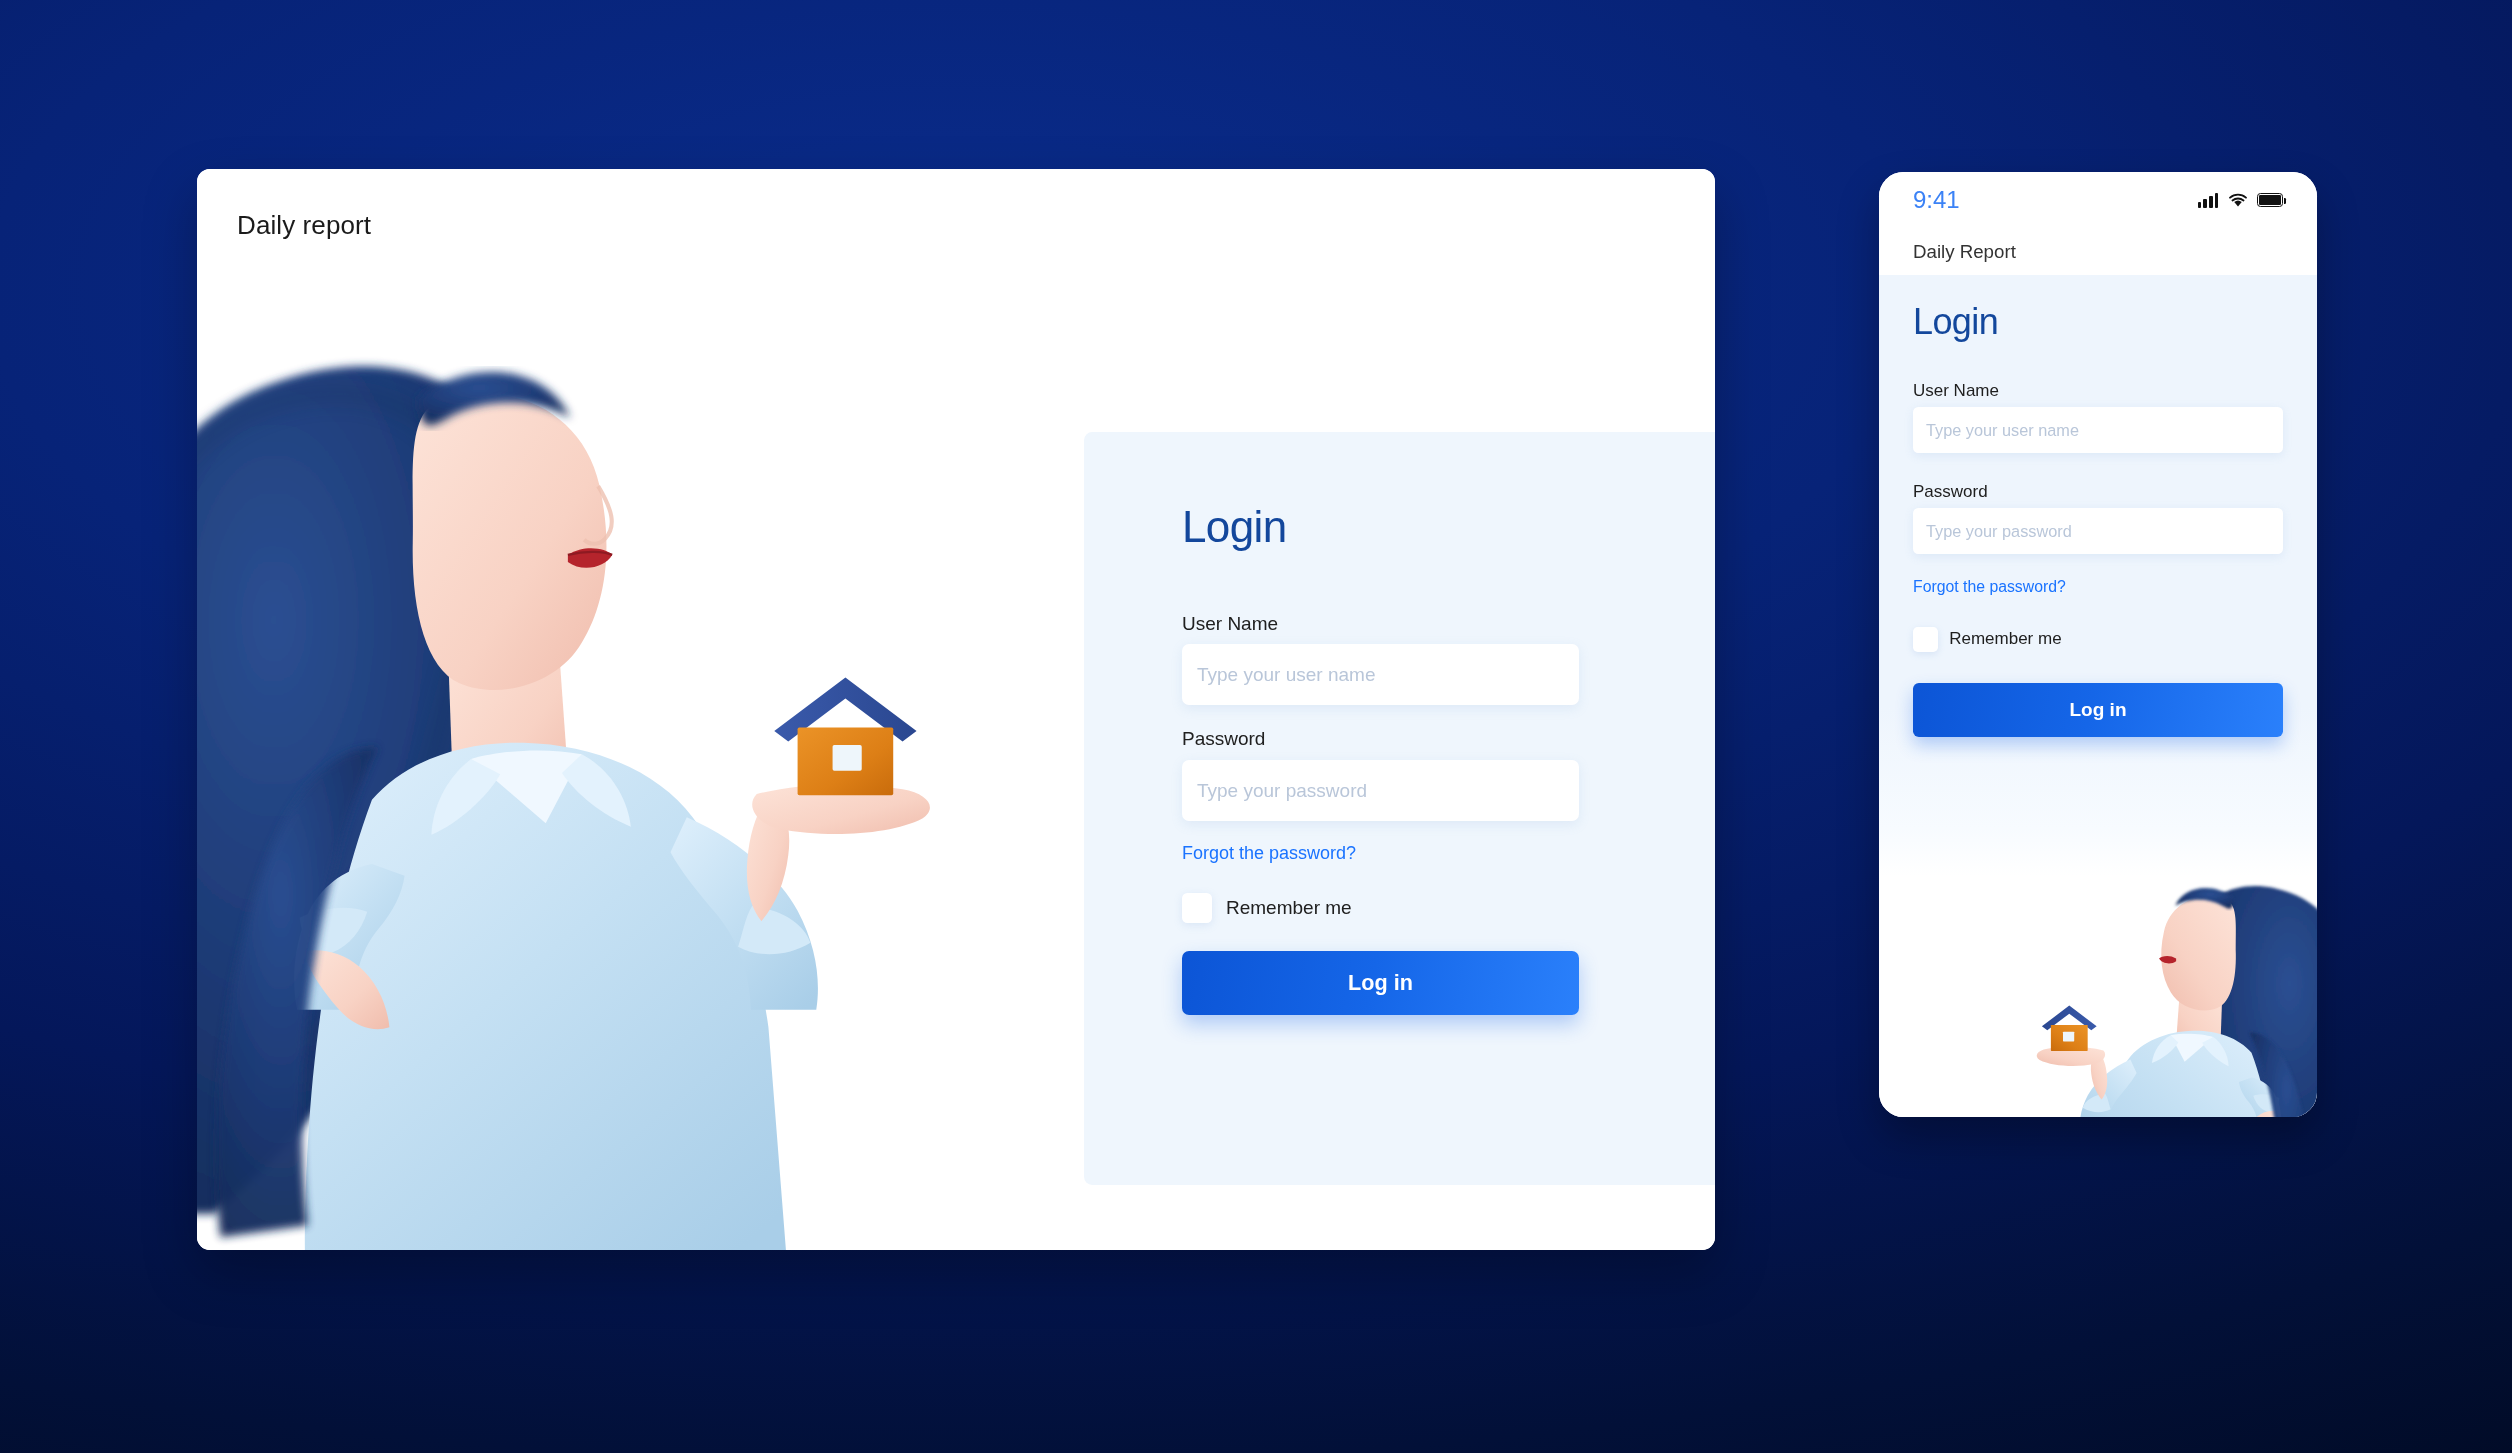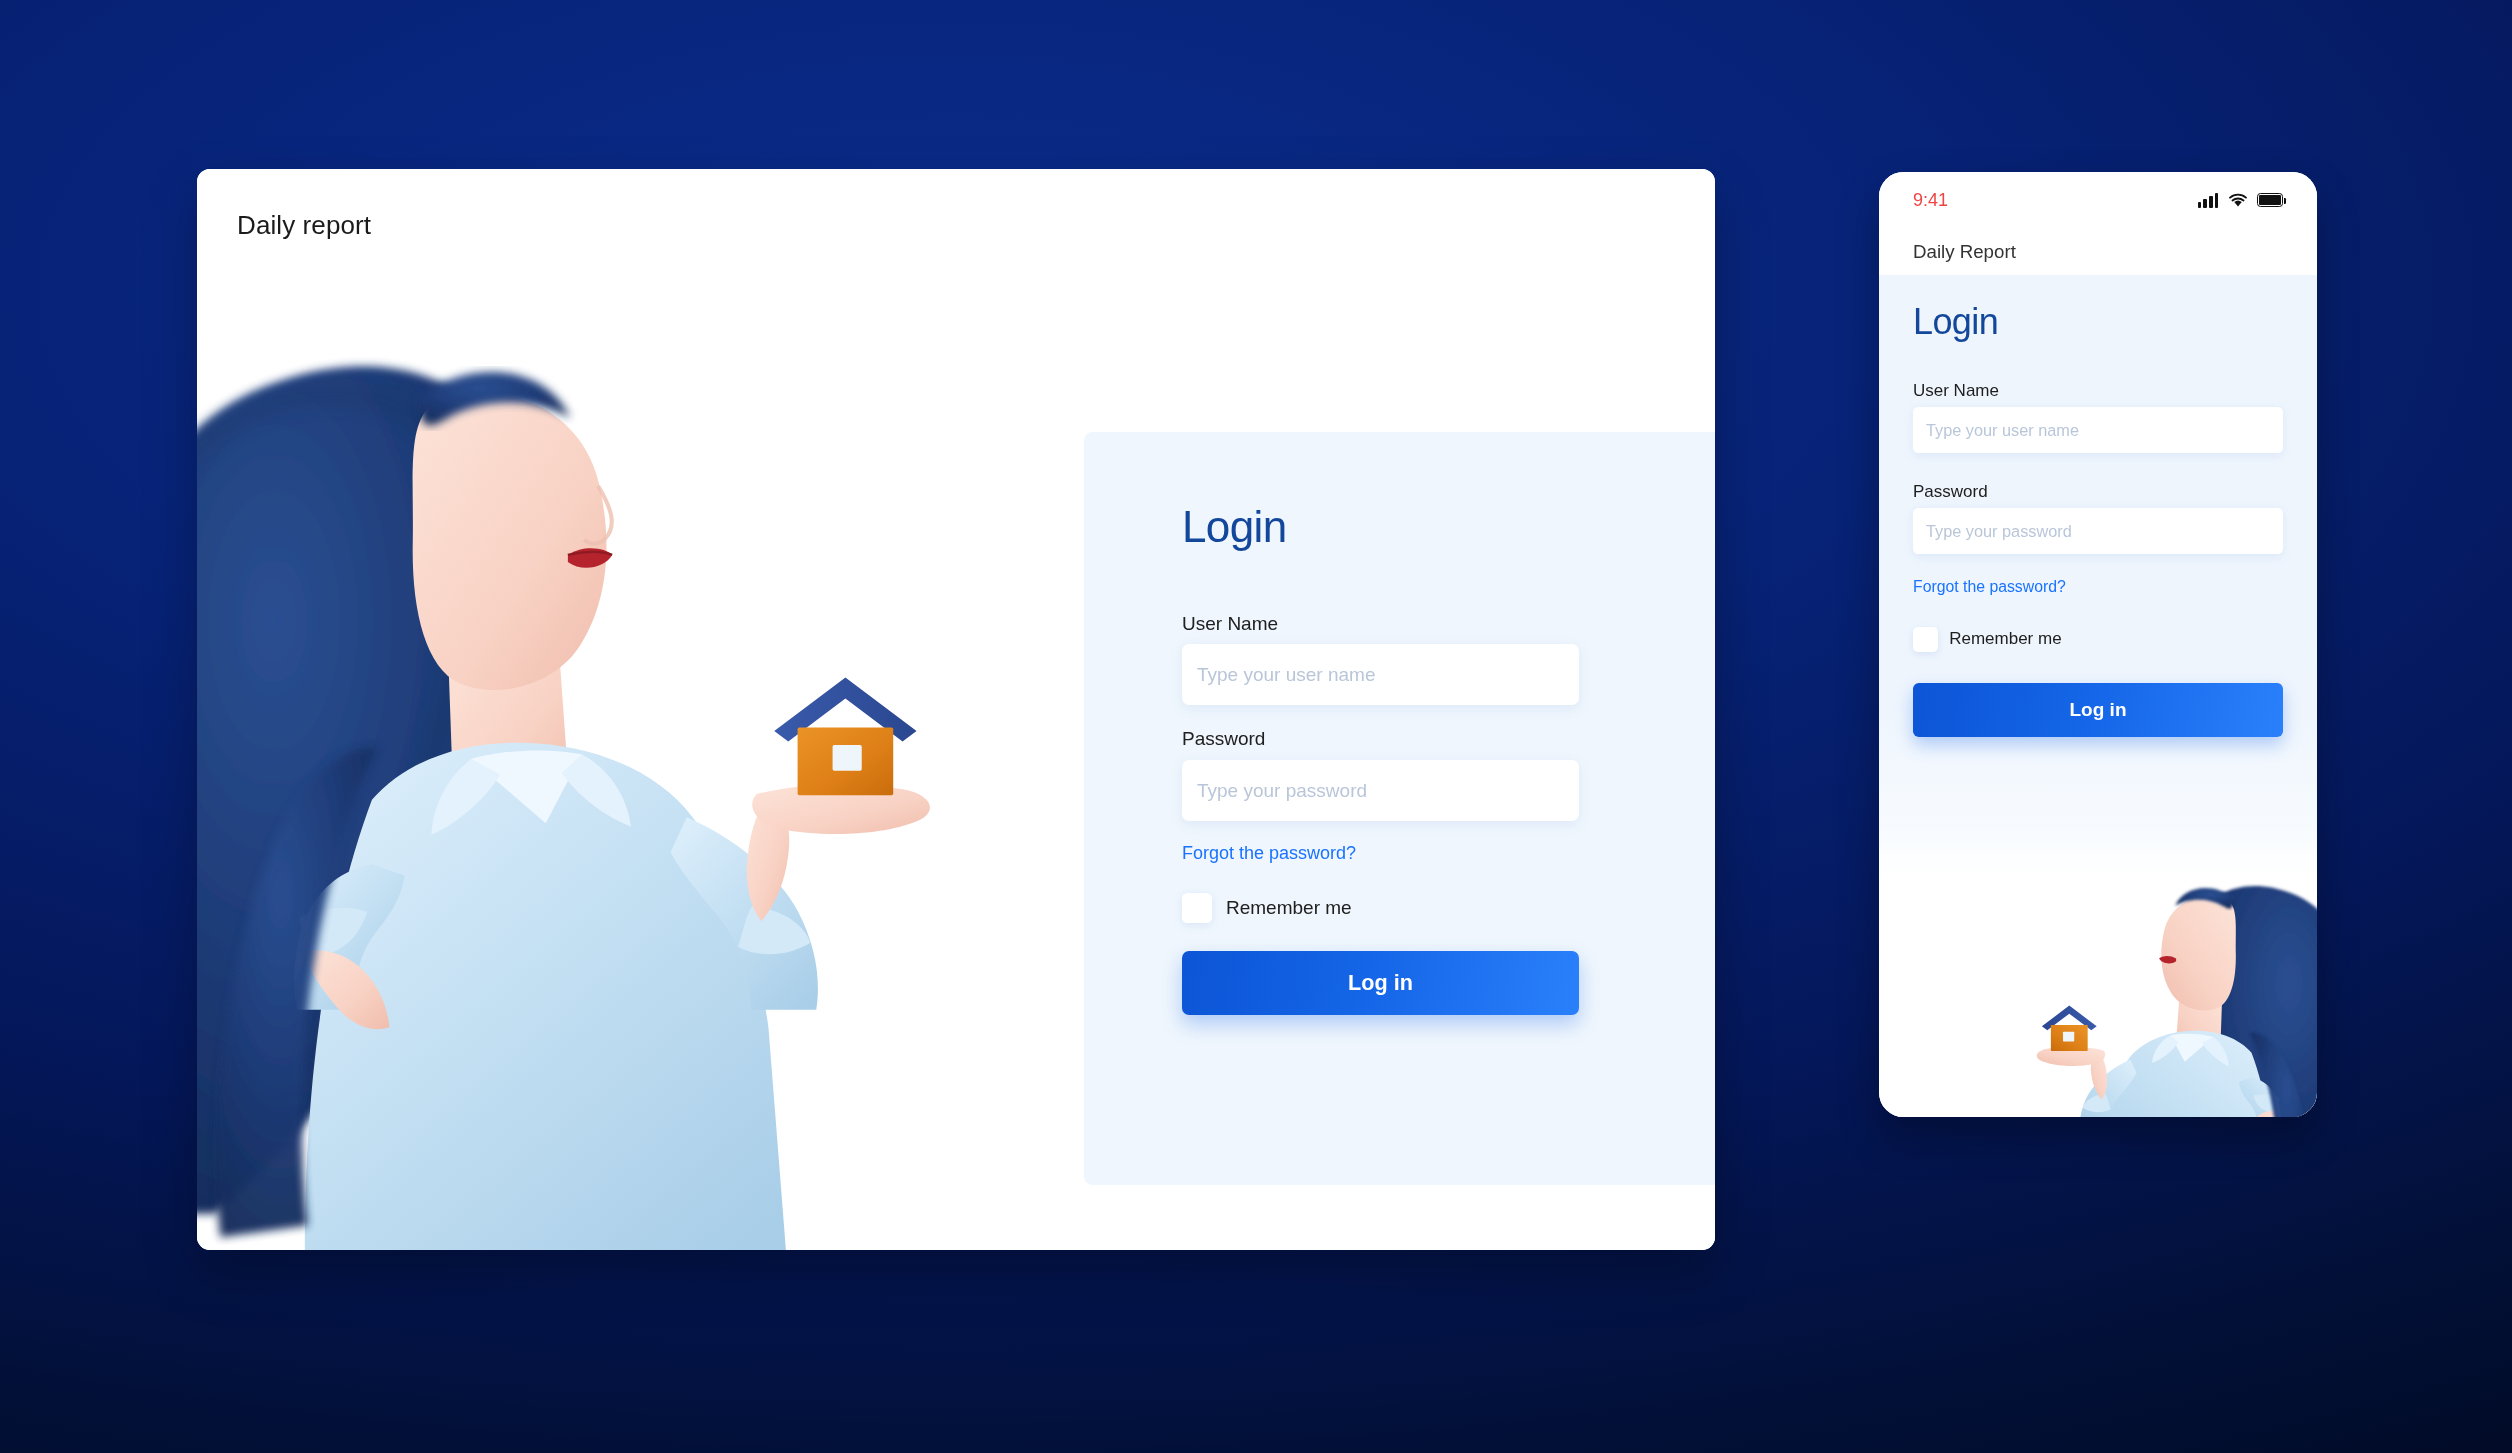--- a/index.html
+++ b/index.html
@@ -114,21 +114,21 @@
     border-radius:24.5px;
     overflow:hidden;
     box-shadow:0 20px 41px rgba(0,0,0,.30);
   }
   .status-bar{
     position:absolute; left:0; top:0; width:100%; height:56px;
     background:#ffffff;
     display:flex; align-items:center; justify-content:space-between;
     padding:0 34px;
   }
-  .status-time{ font-size:18px; color:#ef4444; font-weight:400; }
+  .status-time{ font-size:24px; color:#3b82f6; font-weight:400; }
   .status-icons{ display:flex; align-items:center; gap:9.3px; }
   .sig-bars{ display:flex; align-items:flex-end; gap:2.3px; height:15px; }
   .sig-bars i{ display:block; width:3.5px; background:#111; border-radius:0.9px; }
   .sig-bars i:nth-child(1){ height:5.3px; }
   .sig-bars i:nth-child(2){ height:8.2px; }
   .sig-bars i:nth-child(3){ height:11.7px; }
   .sig-bars i:nth-child(4){ height:15px; }
   .battery{
     width:26px; height:13.4px; border:1.5px solid #111; border-radius:3.5px;
     position:relative; padding:1.2px;

